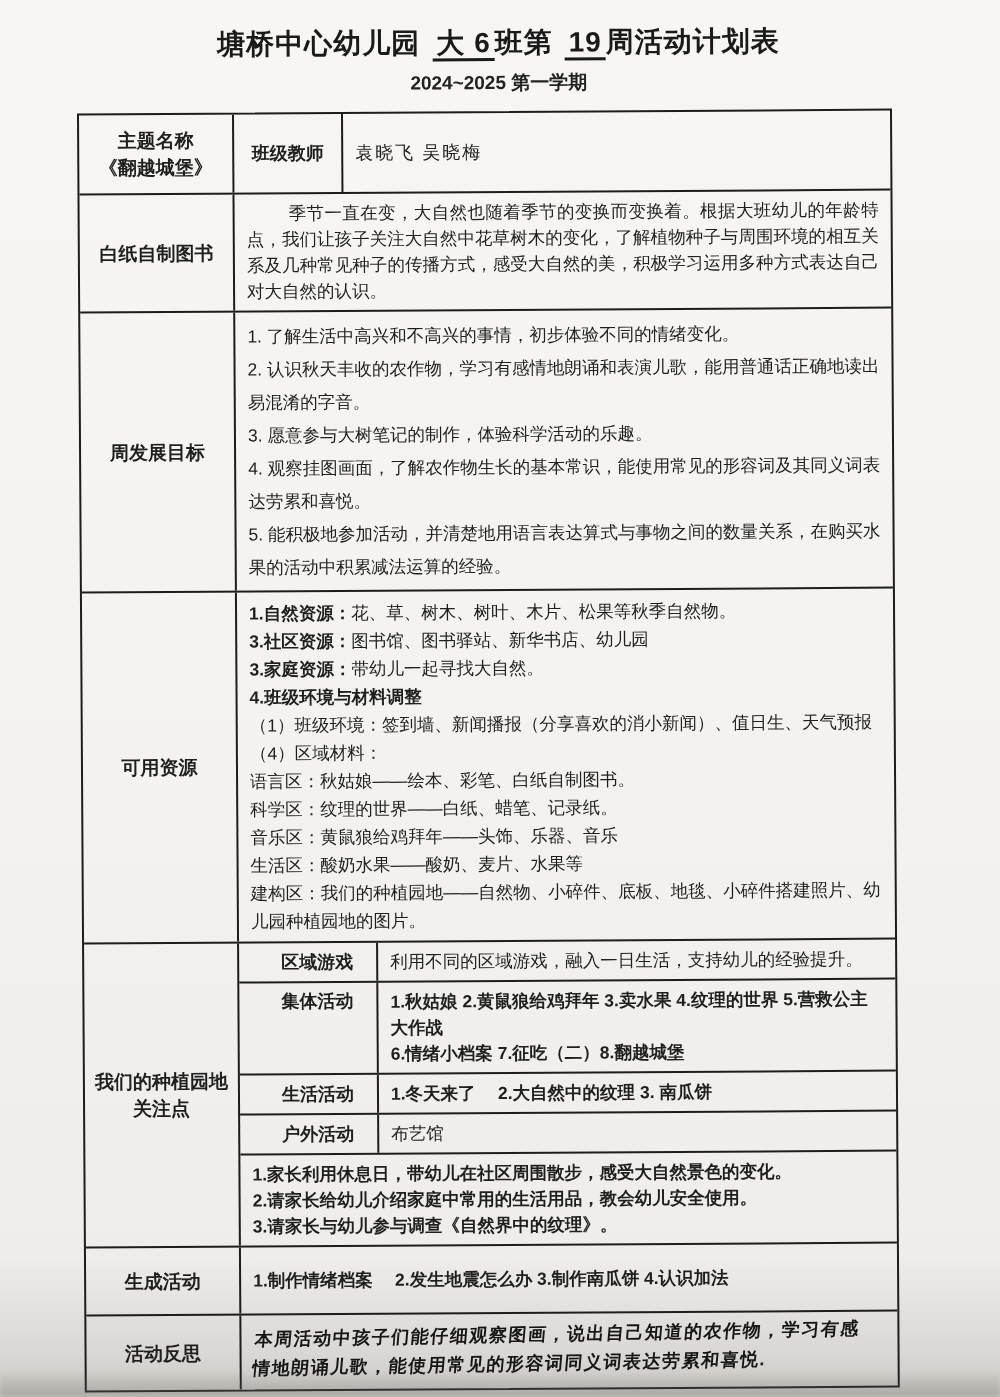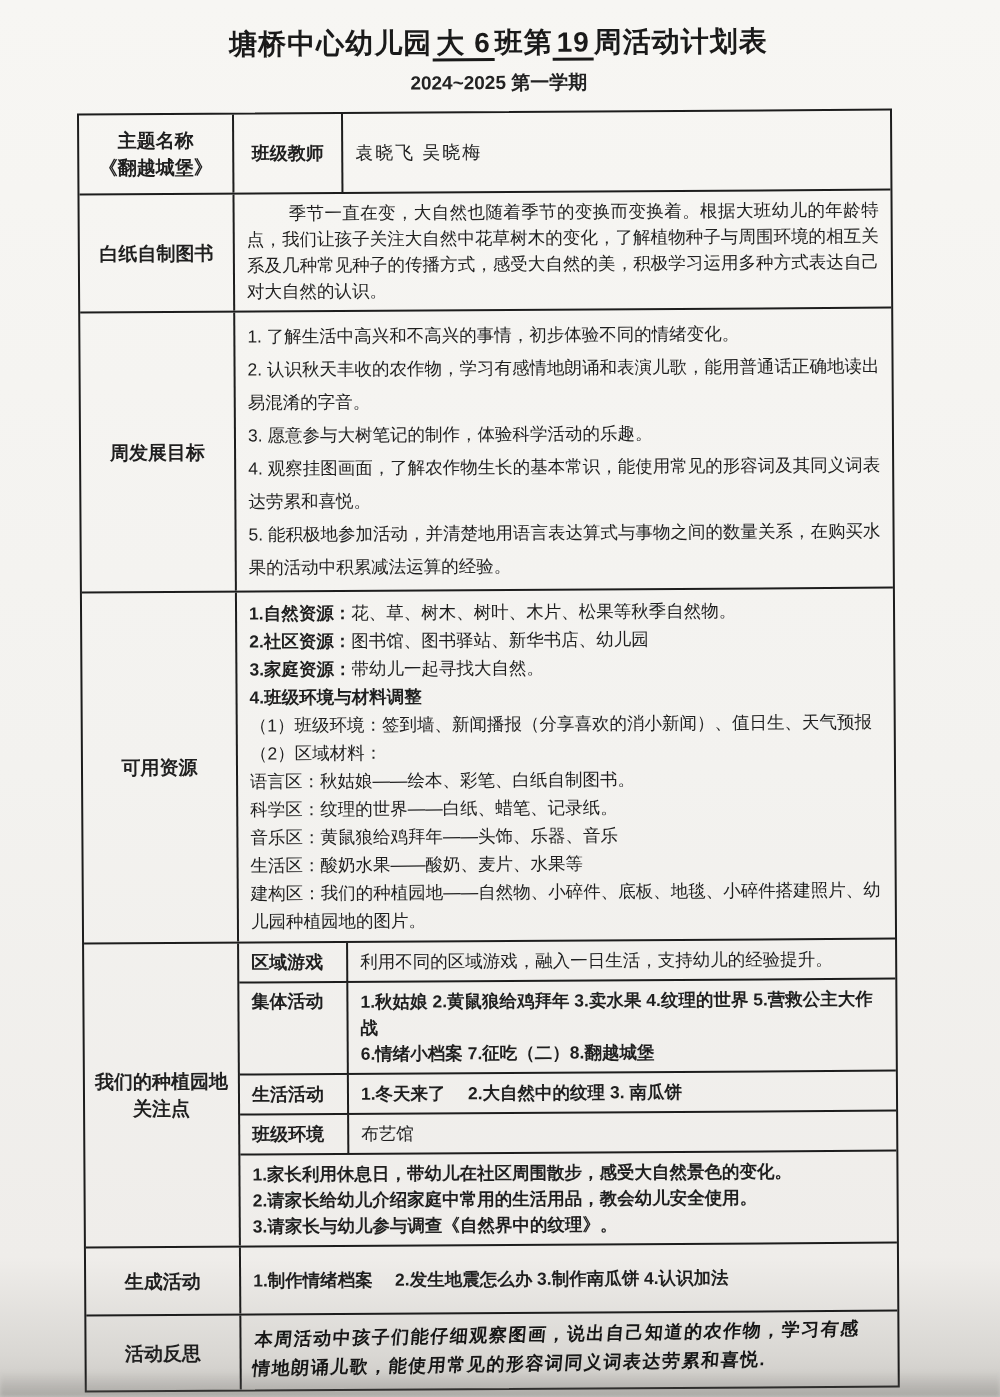--- a/index.html
+++ b/index.html
@@ -13,21 +13,21 @@
     background:linear-gradient(180deg,#f7f6f3 0%,#f3f2ef 55%,#efedea 90%,#d9d7d3 97%,#c9c7c3 100%);
   }
   .page::after {
     content:""; position:absolute; left:0; right:0; bottom:0; height:26px;
     background:linear-gradient(to bottom, rgba(0,0,0,0), rgba(110,108,104,0.35));
     filter:blur(2px);
   }
   .content { transform:rotate(-0.35deg); transform-origin:50% 20%; color:#1f1f1f; }
 
   .title { margin:0; padding-top:24px; text-align:center; font-size:28px; font-weight:bold; letter-spacing:1px; color:#1a1a1a; }
-  .title .u { border-bottom:3px solid #1a1a1a; padding:0 4px; }
+  .title .u { border-bottom:3px solid #1a1a1a; padding:0 4px;margin-left:12px; }
   .subtitle { text-align:center; font-size:19px; font-weight:bold; margin-top:8px; color:#222; }
 
   .tbl { margin:15px 0 0 78px; width:815px; box-sizing:border-box; border:2px solid #1d1d1d; }
   .row { display:flex; border-top:2px solid #1d1d1d; align-items:stretch; }
   .row:first-child { border-top:none; }
 
   .label {
     flex:0 0 155px; width:155px; box-sizing:border-box;
     border-right:2px solid #1d1d1d;
     display:flex; flex-direction:column; align-items:center; justify-content:center;
@@ -54,21 +54,21 @@
   .r3 .ccell p { line-height:33px; }
 
   .r4 { min-height:312px; }
   .r4 .ccell { padding-top:7px; }
   .r4 .ccell p { line-height:28px; }
   .r4 .ccell p b { font-weight:bold; }
 
   .subrows { flex:1; display:flex; flex-direction:column; }
   .subrow { display:flex; border-top:2px solid #1d1d1d; align-items:stretch; }
   .subrow:first-child { border-top:none; }
-  .subrow .sub { justify-content:flex-start; padding-left:12px; }
+  .subrow .sub { justify-content:flex-start; padding-left:12px;margin-left:30px; }
   .subrow .ccell p { line-height:26px; }
   .sr-0 { min-height:34px; } .sr-1 { min-height:56px; } .sr-2 { min-height:34px; }
   .sr-3 { min-height:36px; } .sr-4 { min-height:86px; }
   .boldtext p { font-weight:bold; }
   .subrow .top { align-items:flex-start; padding-top:6px;text-align:right; }
 
   .r6 { min-height:66px; }
   .r6 .ccell { font-weight:bold; }
 
   .r7 { min-height:64px; }
@@ -114,25 +114,25 @@
           <p>3. 愿意参与大树笔记的制作，体验科学活动的乐趣。</p>
           <p>4. 观察挂图画面，了解农作物生长的基本常识，能使用常见的形容词及其同义词表达劳累和喜悦。</p>
           <p>5. 能积极地参加活动，并清楚地用语言表达算式与事物之间的数量关系，在购买水果的活动中积累减法运算的经验。</p>
         </div>
       </div>
 
       <div class="row r4">
         <div class="label">可用资源</div>
         <div class="ccell">
           <p><b>1.自然资源：</b><span>花、草、树木、树叶、木片、松果等秋季自然物。</span></p>
-          <p><b>2.社区资源：</b><span>图书馆、图书驿站、新华书店、幼儿园</span></p>
+          <p><b>3.社区资源：</b><span>图书馆、图书驿站、新华书店、幼儿园</span></p>
           <p><b>3.家庭资源：</b><span>带幼儿一起寻找大自然。</span></p>
           <p><b>4.班级环境与材料调整</b><span></span></p>
           <p><b></b><span>（1）班级环境：签到墙、新闻播报（分享喜欢的消小新闻）、值日生、天气预报</span></p>
-          <p><b></b><span>（2）区域材料：</span></p>
+          <p><b></b><span>（4）区域材料：</span></p>
           <p><b></b><span>语言区：秋姑娘——绘本、彩笔、白纸自制图书。</span></p>
           <p><b></b><span>科学区：纹理的世界——白纸、蜡笔、记录纸。</span></p>
           <p><b></b><span>音乐区：黄鼠狼给鸡拜年——头饰、乐器、音乐</span></p>
           <p><b></b><span>生活区：酸奶水果——酸奶、麦片、水果等</span></p>
           <p><b></b><span>建构区：我们的种植园地——自然物、小碎件、底板、地毯、小碎件搭建照片、幼儿园种植园地的图片。</span></p>
         </div>
       </div>
 
       <div class="row r5">
         <div class="label">
@@ -157,21 +157,21 @@
           </div>
 
           <div class="subrow sr-2">
             <div class="sub">生活活动</div>
             <div class="ccell vcenter boldtext">
               <p>1.冬天来了　 2.大自然中的纹理  3. 南瓜饼</p>
             </div>
           </div>
 
           <div class="subrow sr-3">
-            <div class="sub">班级环境</div>
+            <div class="sub">户外活动</div>
             <div class="ccell vcenter">
               <p>布艺馆</p>
             </div>
           </div>
 
           <div class="subrow sr-4">
             <div class="ccell boldtext">
               <p>1.家长利用休息日，带幼儿在社区周围散步，感受大自然景色的变化。</p>
               <p>2.请家长给幼儿介绍家庭中常用的生活用品，教会幼儿安全使用。</p>
               <p>3.请家长与幼儿参与调查《自然界中的纹理》。</p>

